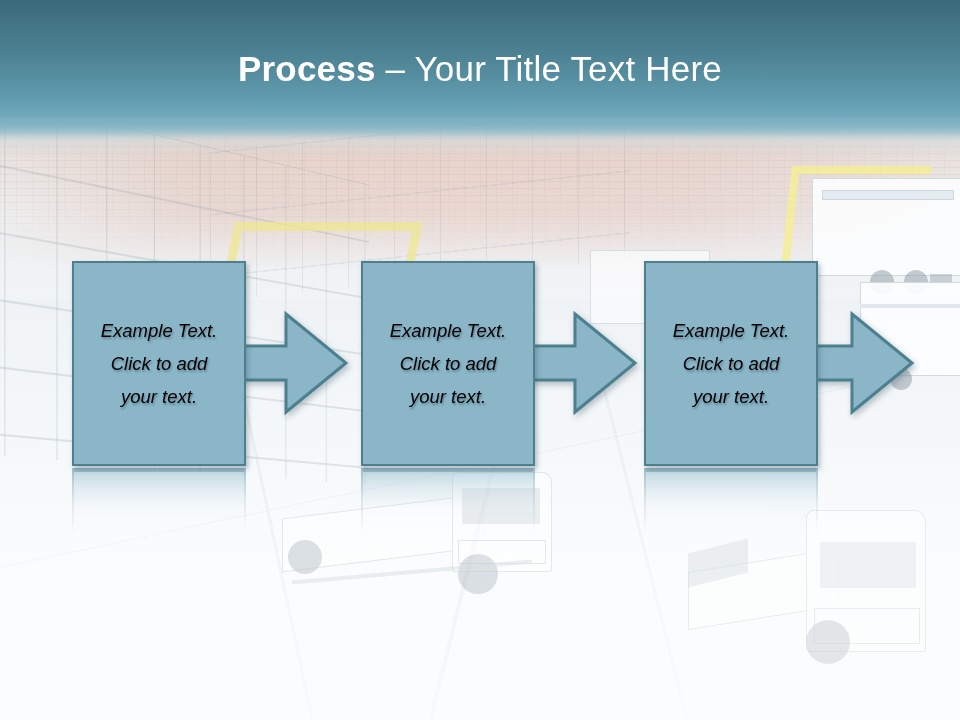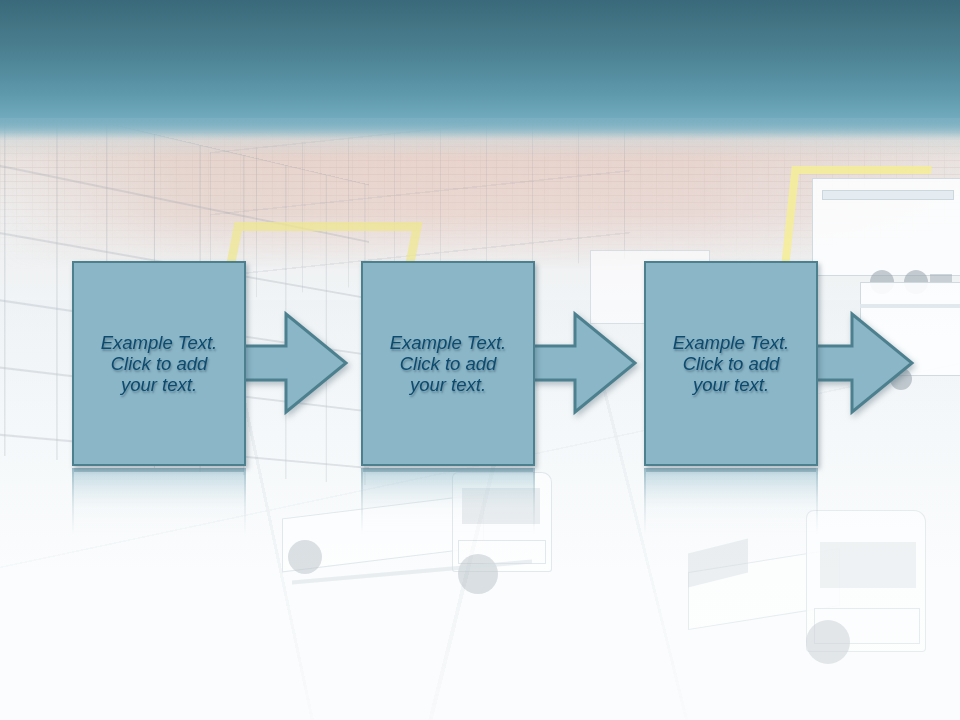--- a/index.html
+++ b/index.html
@@ -139,24 +139,24 @@
   .pbox{
     position:absolute;
     width:174px;height:205px;
     background:#8ab6c8;
     border:2px solid #4d808f;
     box-sizing:border-box;
     box-shadow:2px 3px 5px rgba(70,95,110,.40);
     display:flex;align-items:center;justify-content:center;
   }
   .pbox-text{
-    color:#0c4a6e;
+    color:#000000;
     font-style:italic;
     font-size:18.5px;
-    line-height:21px;
+    line-height:33px;
     text-align:center;
     text-shadow:1px 2px 2px rgba(60,85,100,.50);
     padding:0 8px;
     white-space:pre-line;
   }
   
   .reflect{
     position:absolute;
     width:174px;height:72px;
     background:linear-gradient(to bottom, rgba(138,182,200,.55), rgba(205,226,234,.18) 55%, rgba(235,243,246,0));
@@ -225,20 +225,23 @@
       <div class="truck-dark" style="left:132px;top:44px;width:96px;height:46px;background:rgba(168,182,190,.35);"></div>
       <div class="truck-body" style="left:126px;top:110px;width:104px;height:34px;"></div>
       <div class="wheel" style="left:118px;top:122px;width:44px;height:44px;"></div>
       <div class="truck-dark" style="left:0;top:48px;width:60px;height:34px;background:rgba(160,174,182,.40);transform:skewY(-14deg);"></div>
     </div>
   </div>
 
   <div class="header"></div>
   <div class="header-fade"></div>
 
+  <div class="title">
+    <span class="t-bold">Process</span><span class="t-light"> – Your Title Text Here</span>
+  </div>
 
   <div class="diagram">
 
     <div class="reflect" style="left:72px;top:468px;">
         <div class="reflect-top"></div>
       </div>
     <div class="reflect" style="left:361px;top:468px;">
         <div class="reflect-top"></div>
       </div>
     <div class="reflect" style="left:644px;top:468px;">

